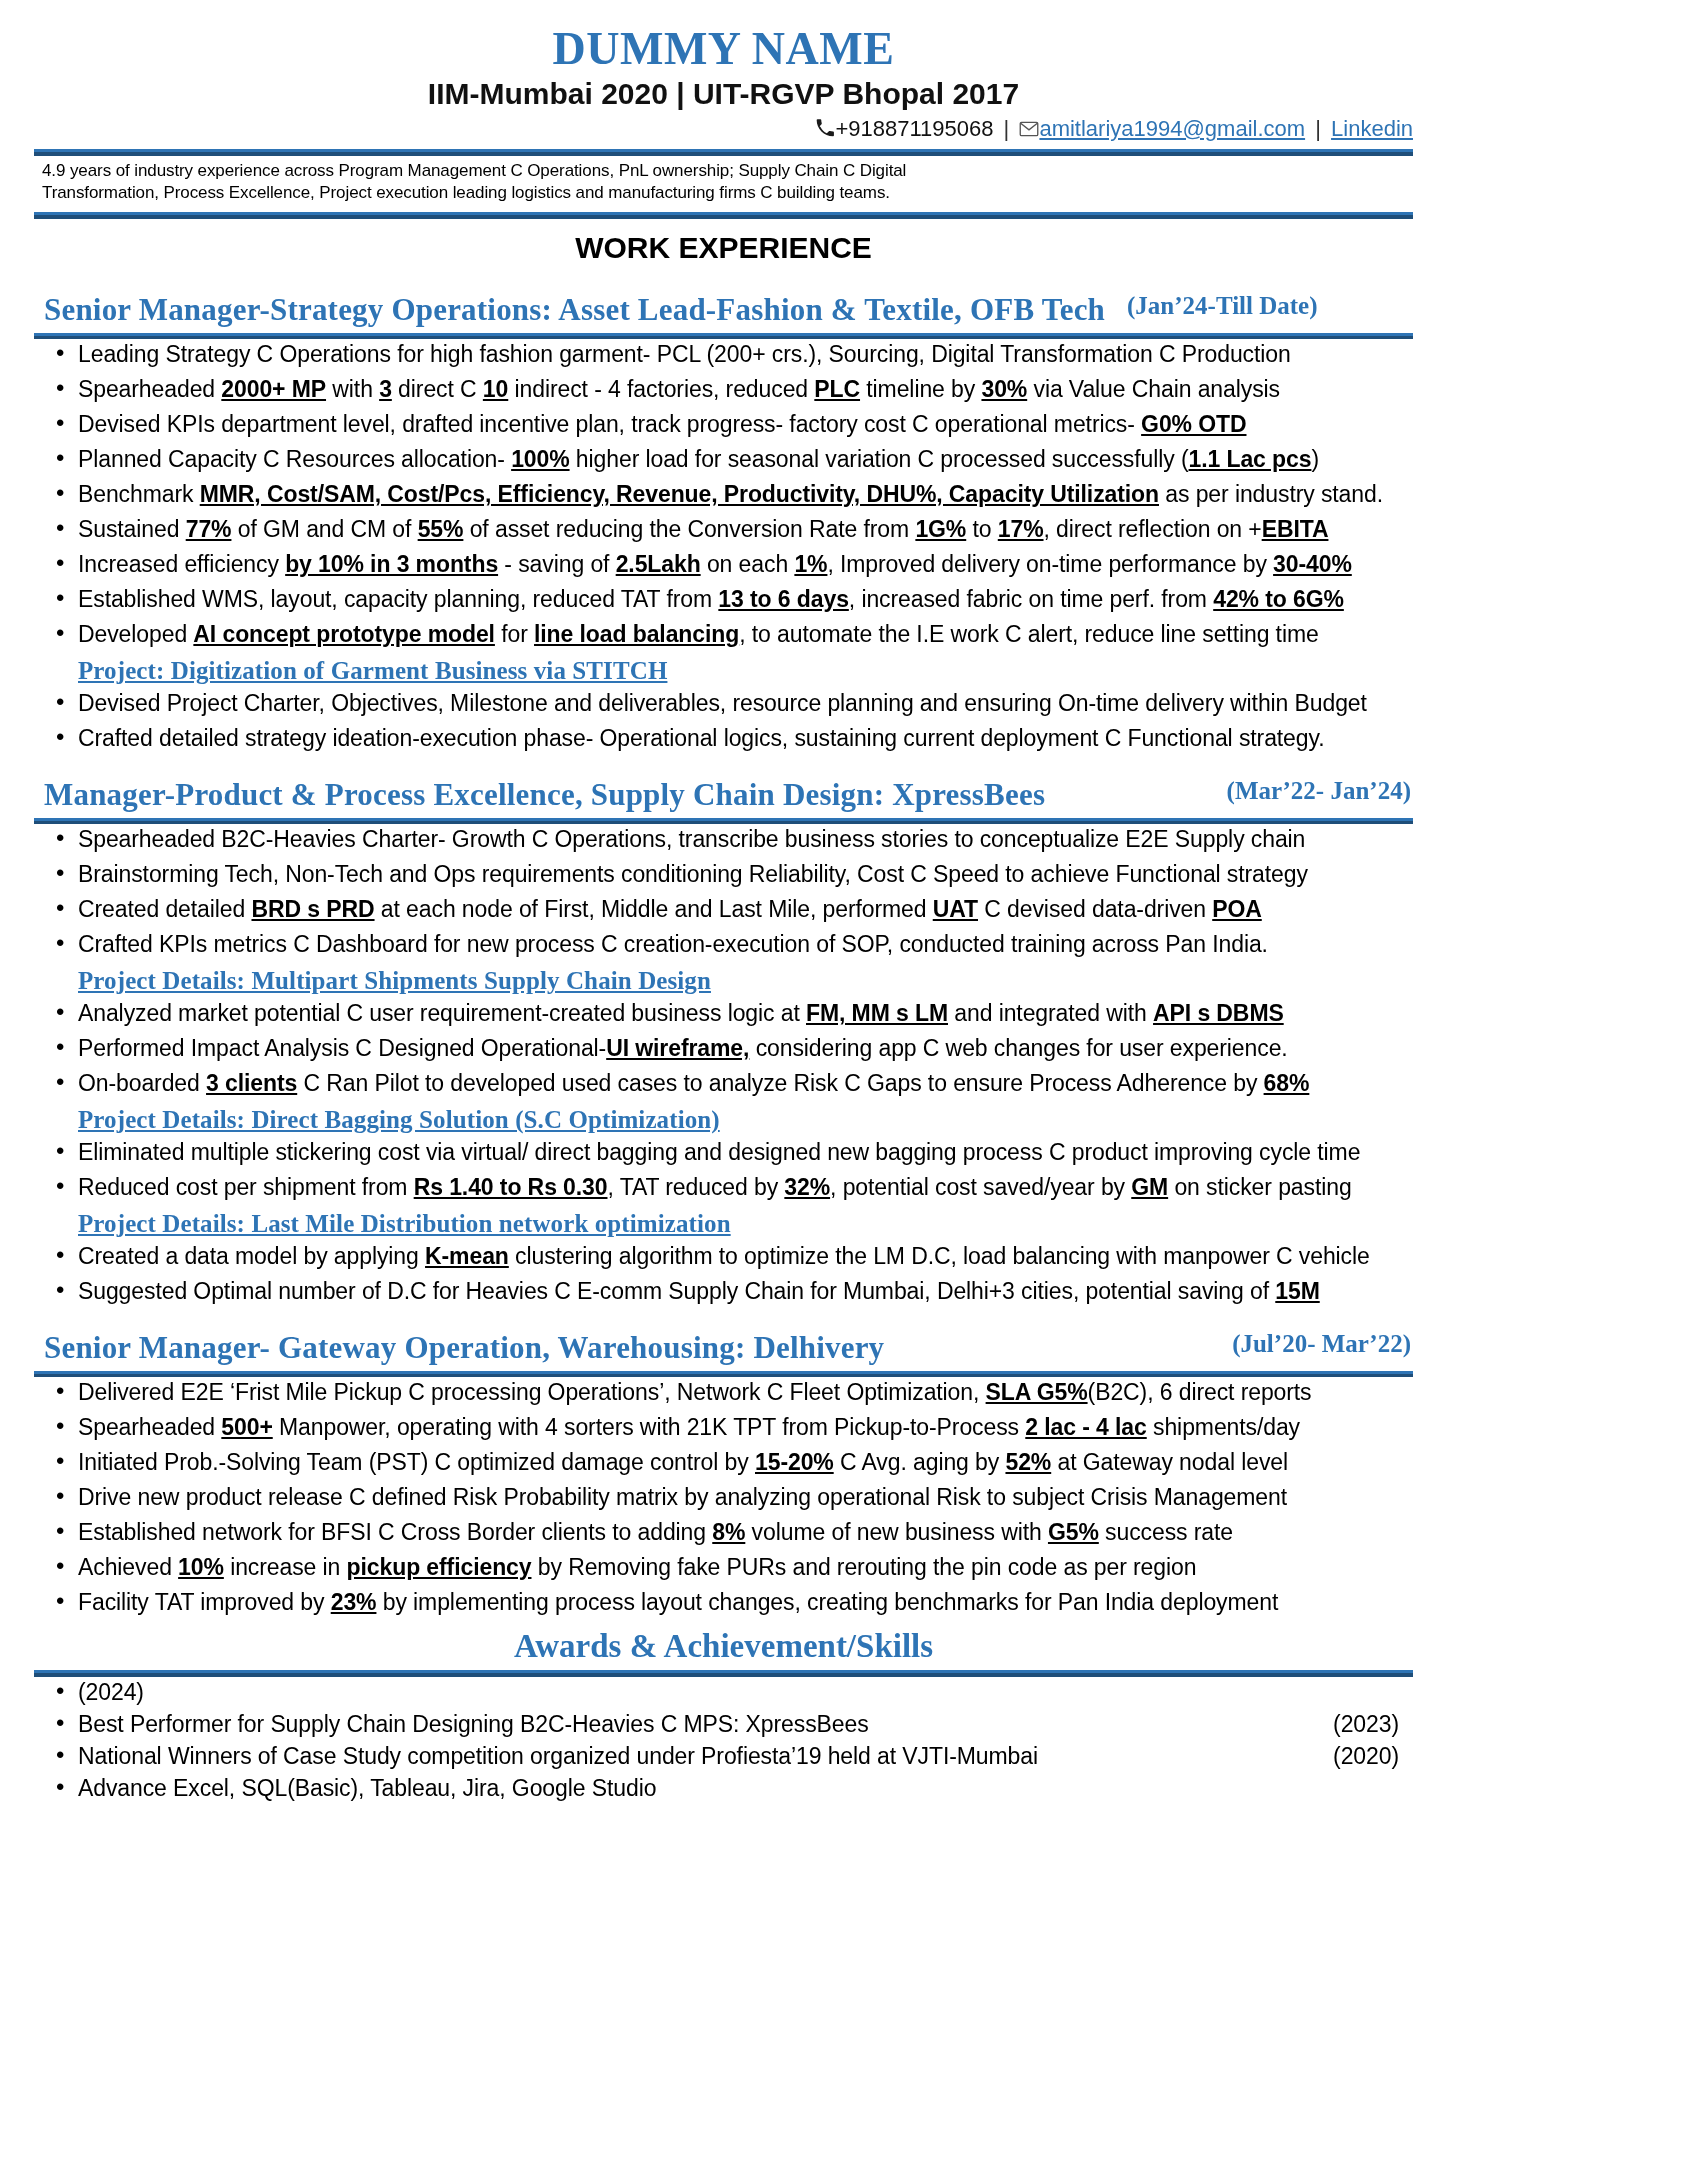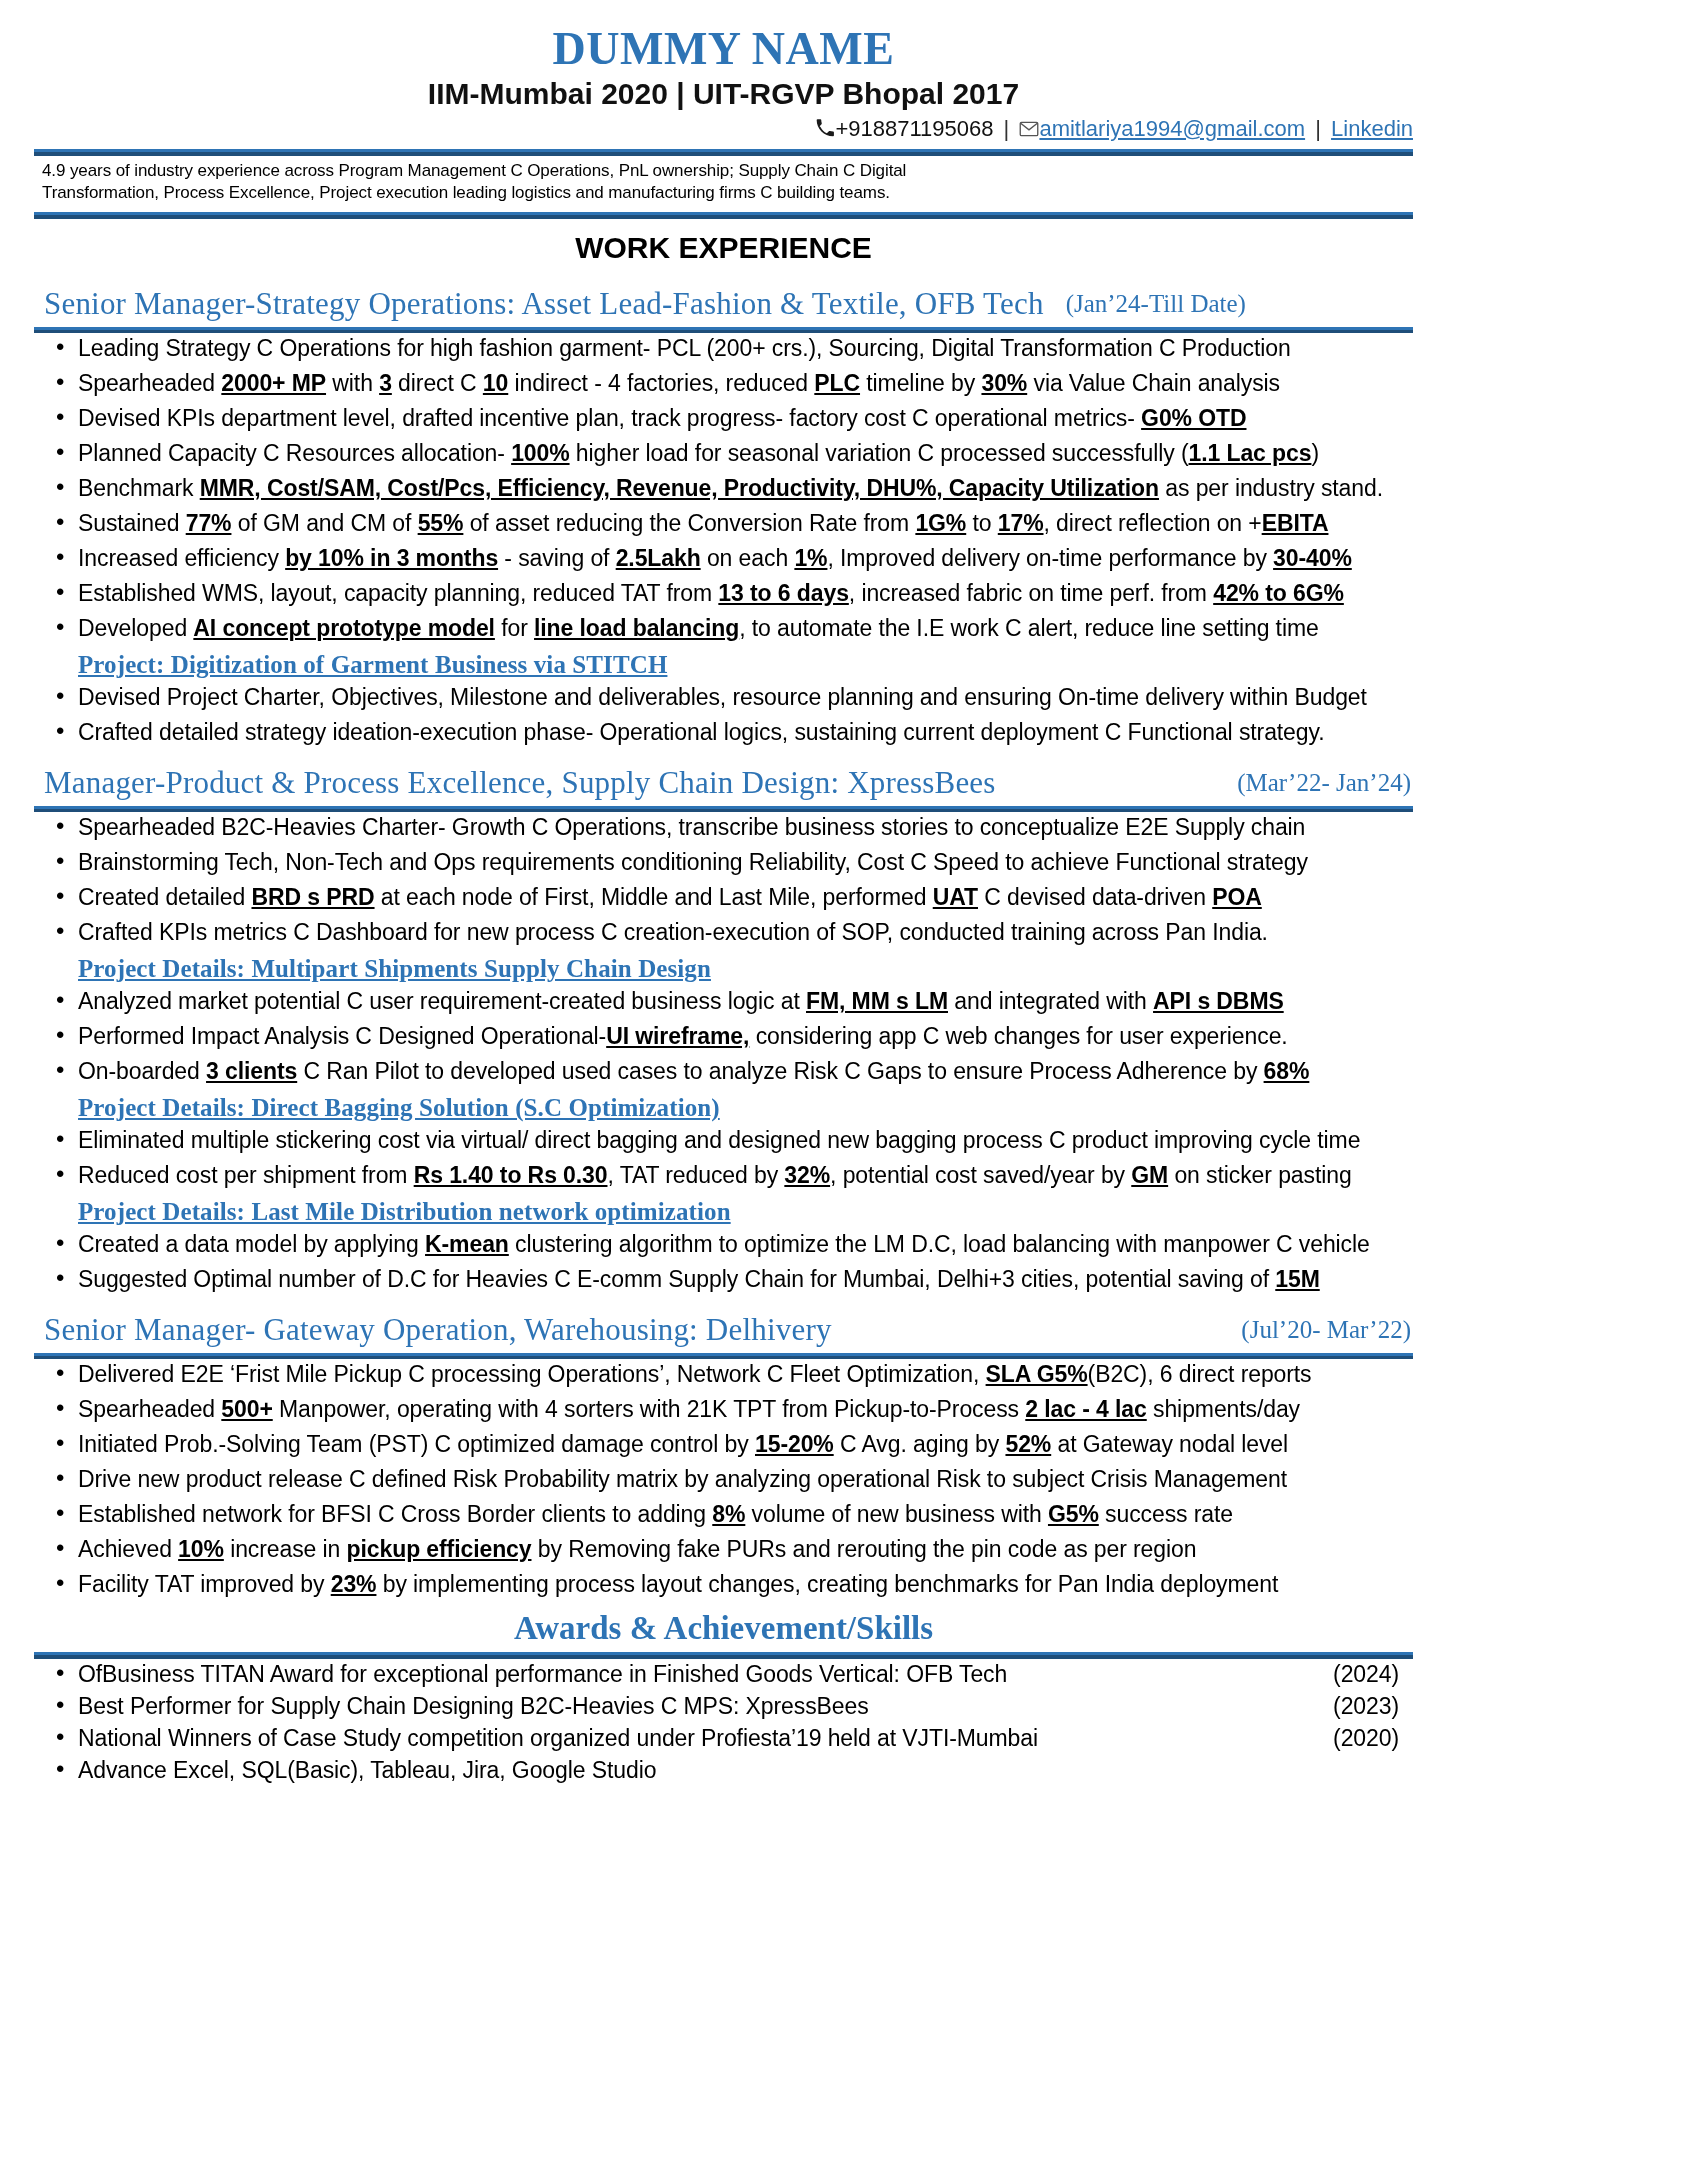--- a/index.html
+++ b/index.html
@@ -90,27 +90,27 @@
   .section-center.blue {
     font-family: "Liberation Serif", serif;
     color: #2E74B5;
     font-size: 33px;
     margin: 14px 0 2px 0;
   }
 
   
   .job-head {
     display: flex;
-    align-items: center;
+    align-items: flex-start;
     justify-content: flex-start;
     font-family: "Liberation Serif", serif;
-    font-weight: normal;
+    font-weight: bold;
     color: #2E74B5;
     padding: 0 2px 0 10px;
-    margin-top: 21px;
+    margin-top: 27px;
   }
   .job-title {
     font-size: 31px;
     letter-spacing: 0.2px;
     white-space: nowrap;
   }
   .job-dates {
     font-size: 25px;
     white-space: nowrap;
   }
@@ -257,21 +257,20 @@
         <li><span>Established network for BFSI C Cross Border clients to adding </span><b>8%</b><span> volume of new business with </span><b>G5%</b><span> success rate</span></li>
         <li><span>Achieved </span><b>10%</b><span> increase in </span><b>pickup efficiency</b><span> by Removing fake PURs and rerouting the pin code as per region</span></li>
         <li><span>Facility TAT improved by </span><b>23%</b><span> by implementing process layout changes, creating benchmarks for Pan India deployment</span></li>
       </ul>
     </div>
 
   <div class="section-center blue">Awards &amp; Achievement/Skills</div>
   <div class="rule"></div>
   <ul class="bul" id="awards-root">
       <li class="award tight">
-        <span>OfBusiness TITAN Award for exceptional performance in Finished Goods Vertical: OFB Tech</span>
         <span class="yr">(2024)</span>
       </li>
       <li class="award tight">
         <span>Best Performer for Supply Chain Designing B2C-Heavies C MPS: XpressBees</span>
         <span class="yr">(2023)</span>
       </li>
       <li class="award tight">
         <span>National Winners of Case Study competition organized under Profiesta’19 held at VJTI-Mumbai</span>
         <span class="yr">(2020)</span>
       </li>

